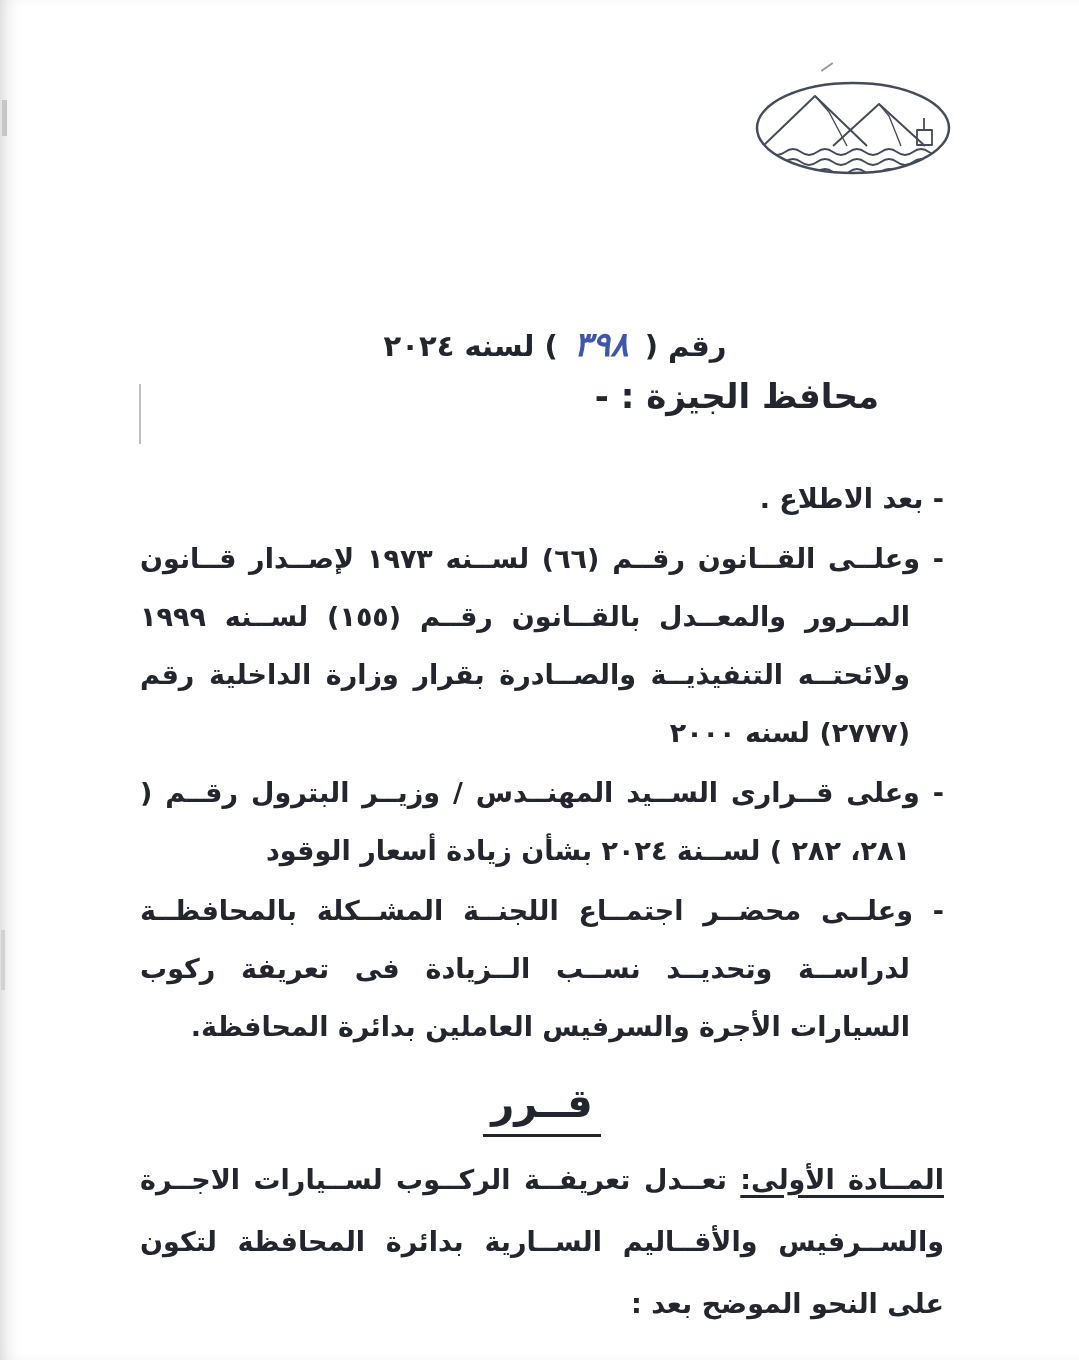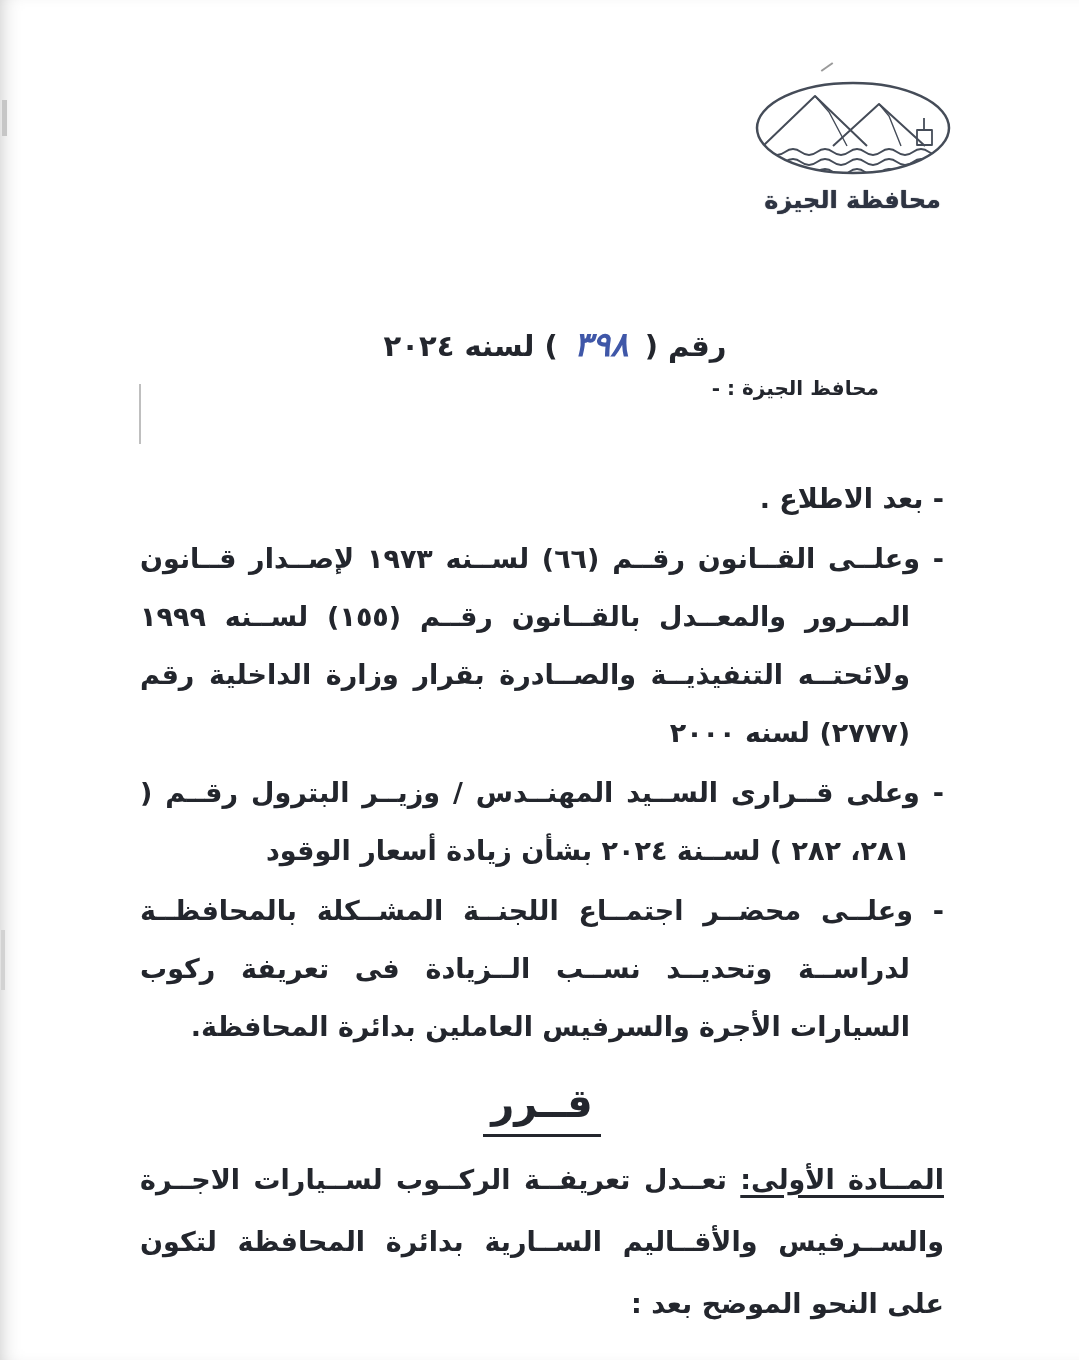--- a/index.html
+++ b/index.html
@@ -57,21 +57,21 @@
     color: #3f57a8;
     font-style: italic;
     font-size: 34px;
     padding: 0 6px;
   }
   .salutation {
     position: absolute;
     top: 376px;
     right: 200px;
     direction: rtl;
-    font-size: 20px;
+    font-size: 34px;
     font-weight: 700;
   }
 
   
   .body-col {
     position: absolute;
     top: 470px;
     right: 135px;
     left: 140px;
     direction: rtl;
@@ -165,21 +165,20 @@
         <polyline points="76,24 90,40 108,74" stroke-width="1.4"></polyline>
         <polyline points="94,74 140,32 186,74"></polyline>
         <polyline points="140,32 150,44 162,74" stroke-width="1.4"></polyline>
         <rect x="178" y="58" width="15" height="15" stroke-width="1.8"></rect>
         <line x1="185" y1="46" x2="185" y2="58" stroke-width="1.8"></line>
         <path d="M14,80 q8,-6 16,0 t16,0 t16,0 t16,0 t16,0 t16,0 t16,0 t16,0 t16,0 t16,0 t16,0 t16,0 t16,0" stroke-width="1.8"></path>
         <path d="M14,90 q8,-6 16,0 t16,0 t16,0 t16,0 t16,0 t16,0 t16,0 t16,0 t16,0 t16,0 t16,0 t16,0 t16,0" stroke-width="1.8"></path>
         <path d="M14,100 q8,-6 16,0 t16,0 t16,0 t16,0 t16,0 t16,0 t16,0 t16,0 t16,0 t16,0 t16,0 t16,0 t16,0" stroke-width="1.8"></path>
       </g>
     </svg>
-    <div class="logo-caption">محافظة الجيزة</div>
   </div>
 
 
   <div class="decree-number-line">
     <span>رقم (</span>
     <span class="decree-number-value">٣٩٨</span>
     <span>) لسنه ٢٠٢٤</span>
   </div>
 
   <div class="salutation">محافظ الجيزة : -</div>

